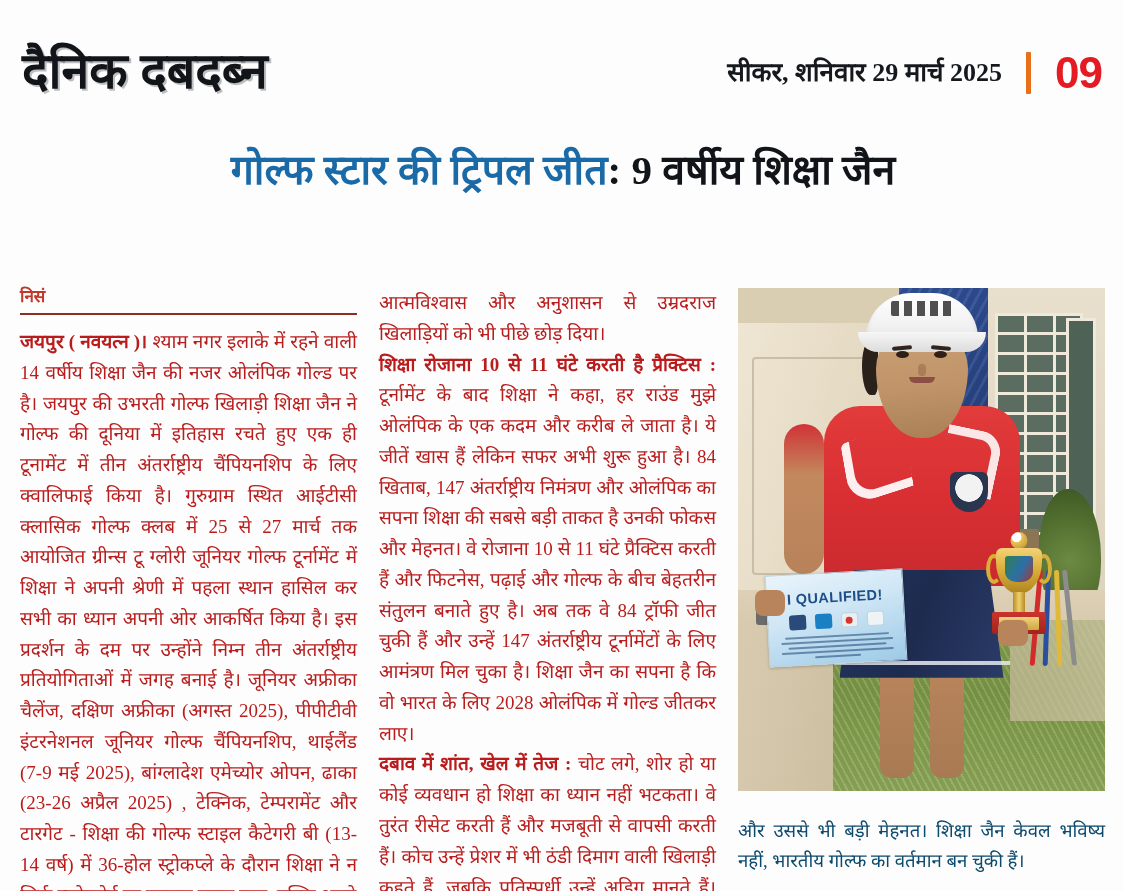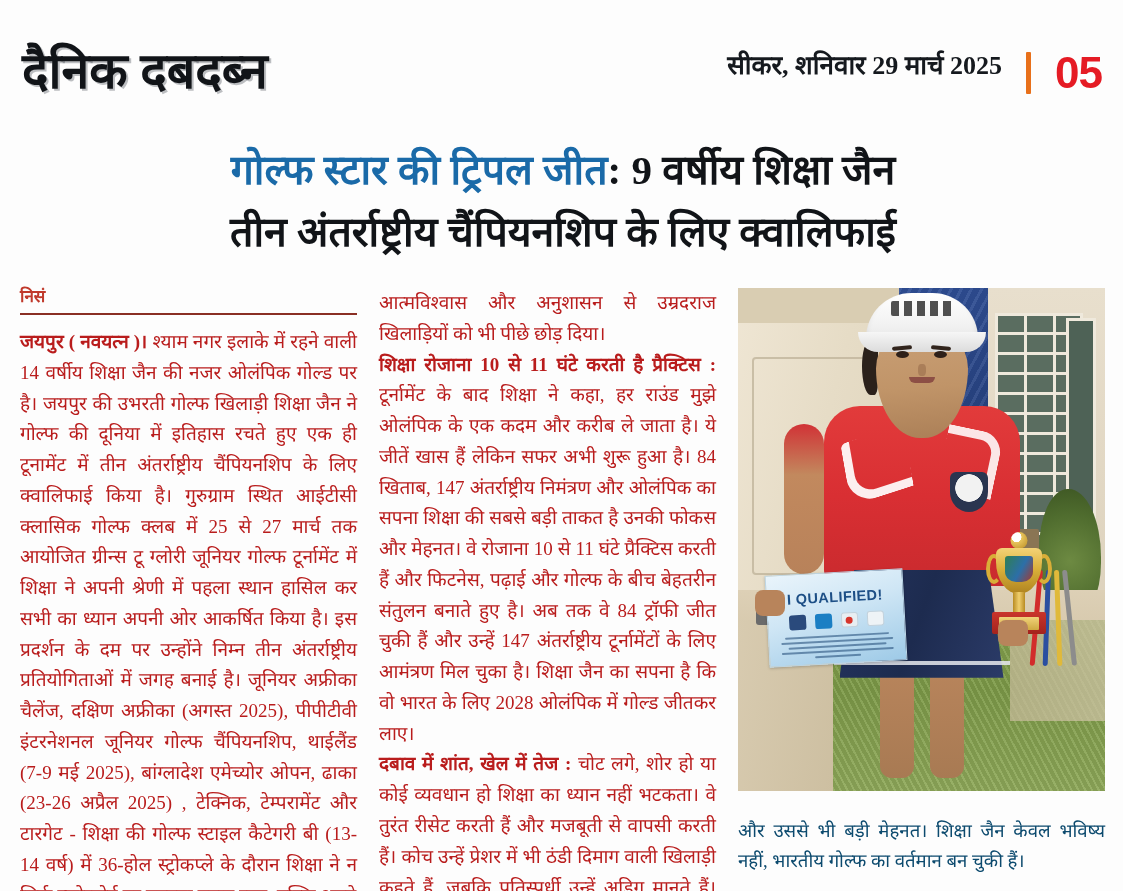--- a/index.html
+++ b/index.html
@@ -39,21 +39,21 @@
     color: #111418;
     letter-spacing: 0px;
     line-height: 1;
     text-shadow: 2px 2px 0 rgba(40,45,55,0.30);
     white-space: nowrap;
   }
 
   .masthead-right {
     margin-left: auto;
     display: flex;
-    align-items: flex-start;
+    align-items: center;
     gap: 24px;
     padding-bottom: 2px;
   }
 
   .masthead-date {
     font-family: "Liberation Serif", "DejaVu Serif", serif;
     font-size: 26px;
     font-weight: 700;
     color: #15191e;
     white-space: nowrap;
@@ -490,29 +490,28 @@
 </head>
 <body>
 
 <div class="page">
 
   <div class="masthead">
     <div class="masthead-title">दैनिक दबदब्न</div>
     <div class="masthead-right">
       <div class="masthead-date">सीकर, शनिवार 29 मार्च 2025</div>
       <div class="masthead-divider"></div>
-      <div class="masthead-pageno">05</div>
+      <div class="masthead-pageno">09</div>
     </div>
   </div>
 
   <div class="headline">
     <div class="headline-line">
       <span class="hl-blue">गोल्फ स्टार की ट्रिपल जीत</span><span class="hl-black">: 9 वर्षीय शिक्षा जैन</span>
     </div>
-    <div class="headline-line hl-black">तीन अंतर्राष्ट्रीय चैंपियनशिप के लिए क्वालिफाई</div>
   </div>
 
   <div class="columns">
 
     <div class="col">
       <div class="byline-label">निसं</div>
       <div class="byline-rule"></div>
       <div class="body-text">
         <p><span class="dateline">जयपुर ( नवयत्न )।</span><span> श्याम नगर इलाके में रहने वाली 14 वर्षीय शिक्षा जैन की नजर ओलंपिक गोल्ड पर है। जयपुर की उभरती गोल्फ खिलाड़ी शिक्षा जैन ने गोल्फ की दूनिया में इतिहास रचते हुए एक ही टूनामेंट में तीन अंतर्राष्ट्रीय चैंपियनशिप के लिए क्वालिफाई किया है। गुरुग्राम स्थित आईटीसी क्लासिक गोल्फ क्लब में 25 से 27 मार्च तक आयोजित ग्रीन्स टू ग्लोरी जूनियर गोल्फ टूर्नामेंट में शिक्षा ने अपनी श्रेणी में पहला स्थान हासिल कर सभी का ध्यान अपनी ओर आकर्षित किया है। इस प्रदर्शन के दम पर उन्होंने निम्न तीन अंतर्राष्ट्रीय प्रतियोगिताओं में जगह बनाई है। जूनियर अफ्रीका चैलेंज, दक्षिण अफ्रीका (अगस्त 2025), पीपीटीवी इंटरनेशनल जूनियर गोल्फ चैंपियनशिप, थाईलैंड (7-9 मई 2025), बांग्लादेश एमेच्योर ओपन, ढाका (23-26 अप्रैल 2025) , टेक्निक, टेम्परामेंट और टारगेट - शिक्षा की गोल्फ स्टाइल कैटेगरी बी (13-14 वर्ष) में 36-होल स्ट्रोकप्ले के दौरान शिक्षा ने न सिर्फ स्कोरबोर्ड पर दबदबा बनाए रखा, बल्कि अपने</span></p>
       </div>

